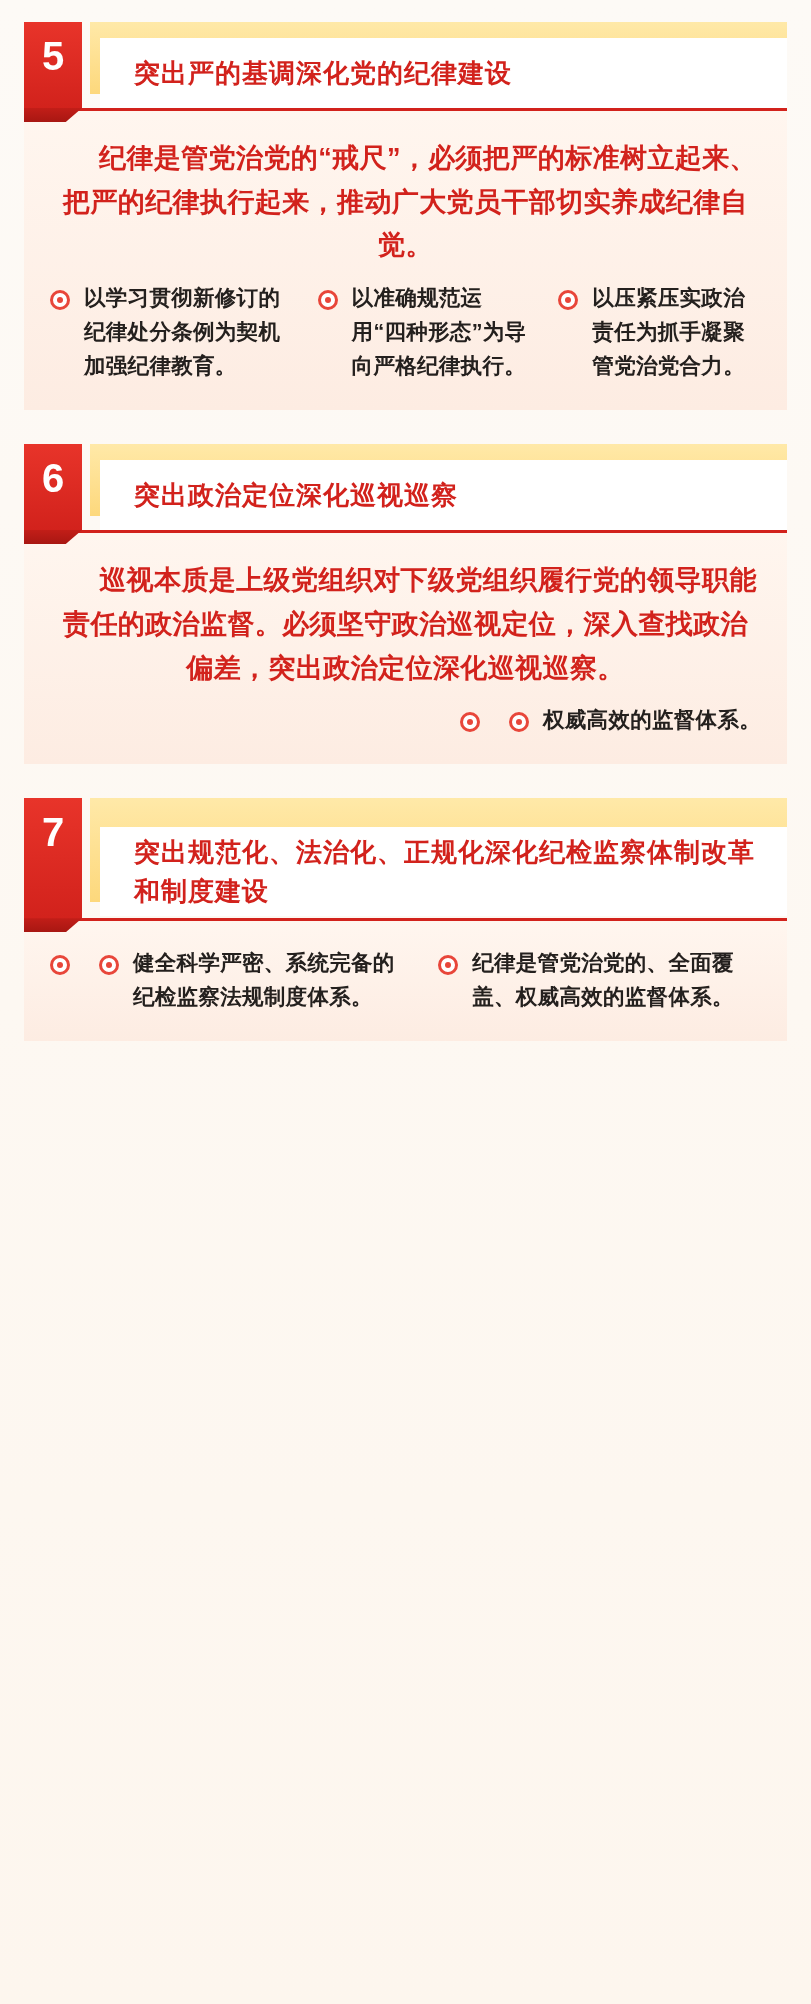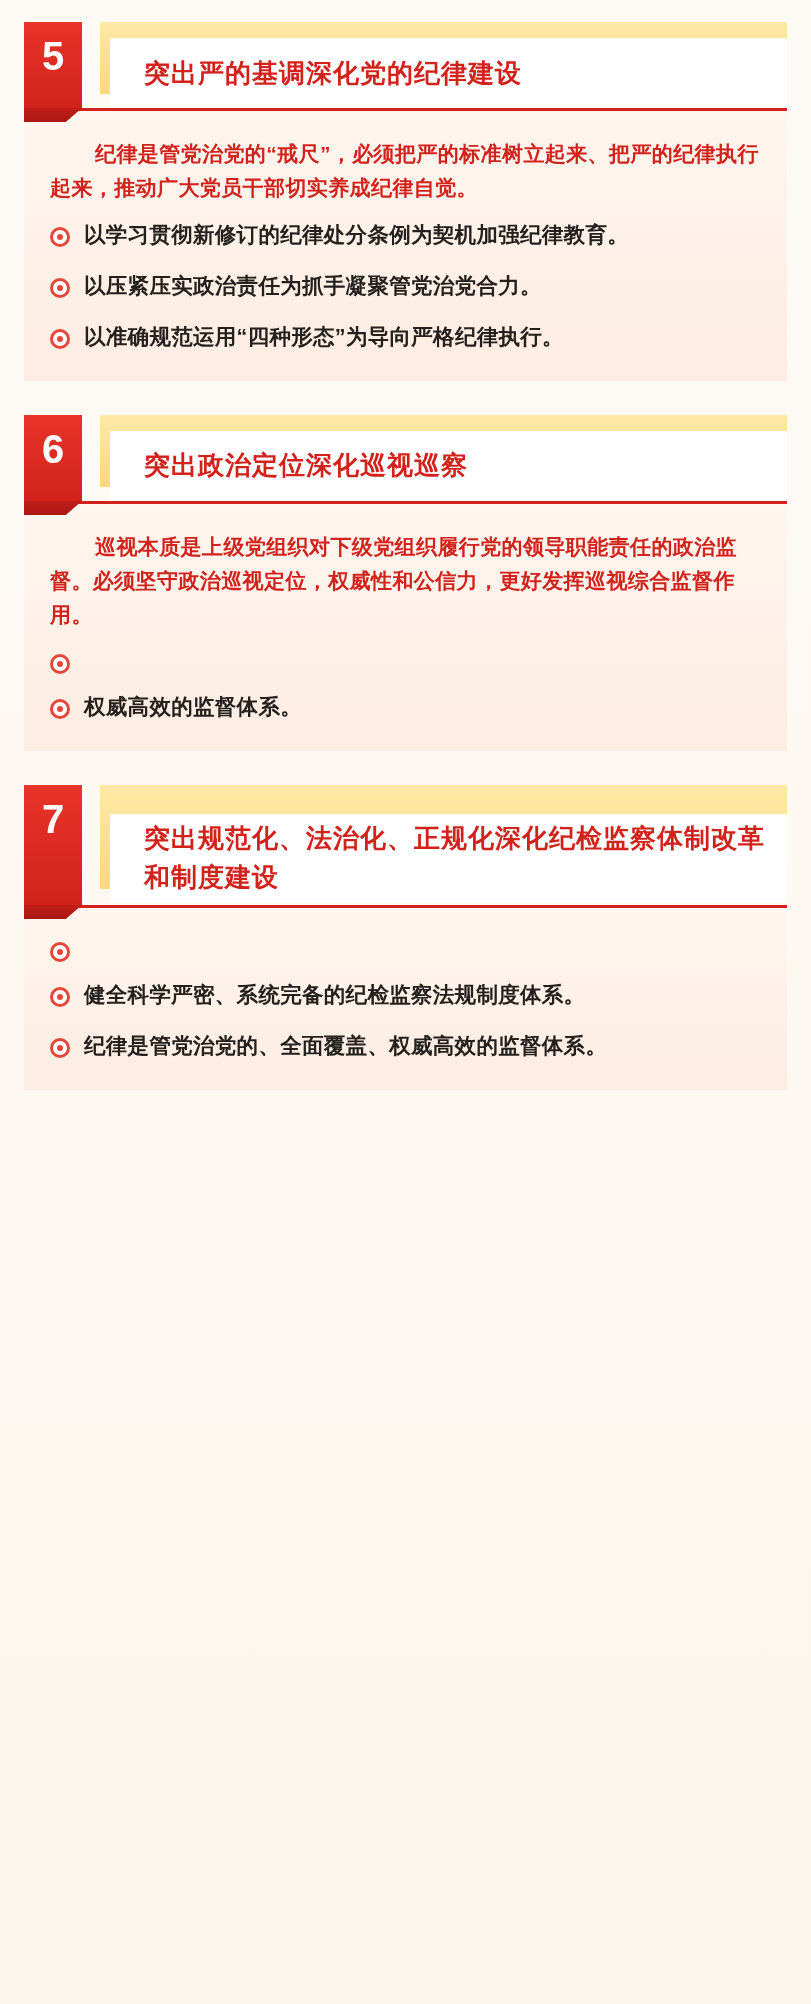--- a/index.html
+++ b/index.html
@@ -53,21 +53,21 @@
     left: 0;
     bottom: -14px;
     width: 58px;
     height: 14px;
     background: linear-gradient(180deg,#c21e18 0%, #a81712 100%);
     clip-path: polygon(0 0, 100% 0, 72% 100%, 0 100%);
   }
   .head-bar {
     flex: 1 1 auto;
     background: linear-gradient(180deg,#ffe9a8 0%, #fdd87c 100%);
-    margin-left: 18px;
+    margin-left: 8px;
     position: relative;
     display: flex;
     align-items: center;
     padding: 0 0 0 0;
     height: 72px;
   }
   .head-bar-inner {
     position: absolute;
     left: 10px;
     top: 16px;
@@ -102,31 +102,31 @@
     content: "";
     position: absolute;
     left: 0;
     top: -3px;
     width: 100%;
     height: 3px;
     background: #d2221c;
   }
   .lead {
     color: #d2221c;
-    font-size: 21px;
+    font-size: 27px;
     font-weight: bold;
     line-height: 1.62;
     text-indent: 45px;
     letter-spacing: 0.4px;
     margin: 0 0 14px 0;
+    text-align: center;
   }
   .bullets {
     display: flex;
-    flex-direction: column;
-    gap: 17px;
+    gap: 29px;
     justify-content: flex-end;
   }
   .bullet {
     display: flex;
     align-items: flex-start;
     gap: 14px;
   }
   .dot {
     flex: 0 0 20px;
     width: 20px;
@@ -172,41 +172,41 @@
     </div>
     <div class="card">
       <p class="lead">纪律是管党治党的“戒尺”，必须把严的标准树立起来、把严的纪律执行起来，推动广大党员干部切实养成纪律自觉。</p>
       <div class="bullets">
         <div class="bullet">
           <span class="dot"></span>
           <span class="btext">以学习贯彻新修订的纪律处分条例为契机加强纪律教育。</span>
         </div>
         <div class="bullet">
           <span class="dot"></span>
+          <span class="btext">以准确规范运用“四种形态”为导向严格纪律执行。</span>
+        </div>
+        <div class="bullet">
+          <span class="dot"></span>
           <span class="btext">以压紧压实政治责任为抓手凝聚管党治党合力。</span>
-        </div>
-        <div class="bullet">
-          <span class="dot"></span>
-          <span class="btext">以准确规范运用“四种形态”为导向严格纪律执行。</span>
         </div>
       </div>
     </div>
   </div>
 
   <div class="section">
     <div class="sec-head">
       <div class="num-badge">6</div>
       <div class="head-bar">
         <div class="head-bar-inner">
           <div class="head-title">突出政治定位深化巡视巡察</div>
         </div>
       </div>
     </div>
     <div class="card">
-      <p class="lead">巡视本质是上级党组织对下级党组织履行党的领导职能责任的政治监督。必须坚守政治巡视定位，权威性和公信力，更好发挥巡视综合监督作用。</p>
+      <p class="lead">巡视本质是上级党组织对下级党组织履行党的领导职能责任的政治监督。必须坚守政治巡视定位，深入查找政治偏差，突出政治定位深化巡视巡察。</p>
       <div class="bullets">
         <div class="bullet">
           <span class="dot"></span>
         </div>
         <div class="bullet">
           <span class="dot"></span>
           <span class="btext">权威高效的监督体系。</span>
         </div>
       </div>
     </div>

